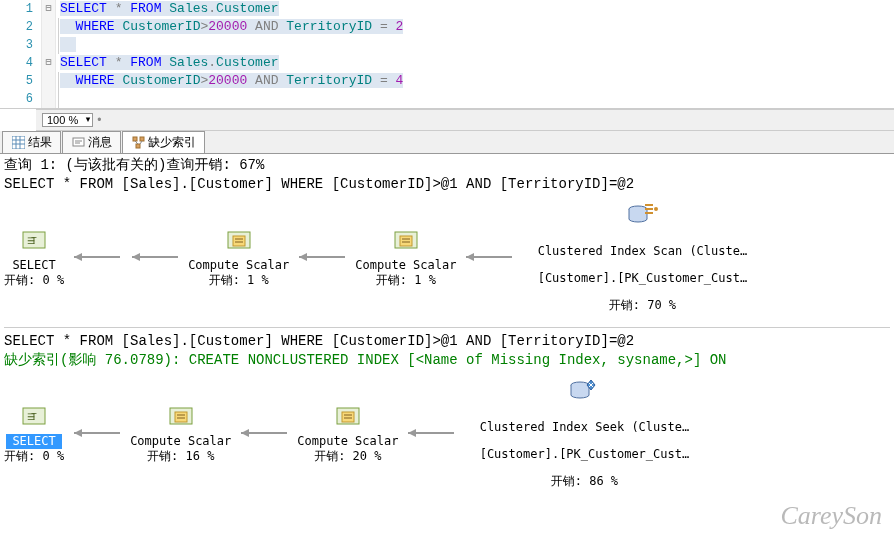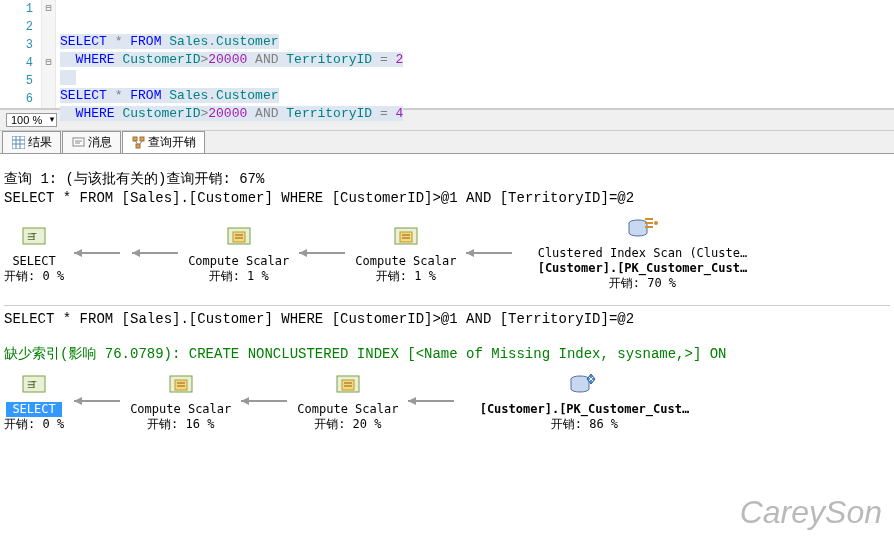--- a/index.html
+++ b/index.html
@@ -1,48 +1,48 @@
 <!DOCTYPE html>
 <html><head>
 <meta charset="utf-8">
 <style>
 * { box-sizing: border-box; margin: 0; padding: 0; }
 body { font-family: Consolas, "Courier New", monospace; font-size: 13px; background: #fff; width: 894px; height: 537px; overflow: hidden; position: relative; }
 .editor-area { background: #fff; border-bottom: 1px solid #ccc; }
 .code-line { display: flex; height: 18px; line-height: 18px; }
 .gutter { width: 42px; text-align: right; padding-right: 8px; color: #2b91af; background: #fff; border-right: 1px solid #e8e8e8; font-size: 12px; }
 .fold { width: 14px; text-align: center; color: #808080; background: #f5f5f5; border-right: 1px solid #e8e8e8; font-size: 10px; }
-.code-text { padding-left: 4px; white-space: pre; position: relative; margin-top: 33px; }
+.code-text { padding-left: 4px; white-space: pre; position: relative; }
 .guide { position: absolute; left: 2px; top: 0; bottom: 0; width: 1px; background: #d0d0d0; }
 .kw-blue { color: #0000ff; }
 .kw-gray { color: #808080; }
 .kw-teal { color: #008080; }
 .kw-black { color: #a21caf; }
 .sel { background: #dde6f1; }
-.zoom-bar { background: #f0f0f0; border-top: 1px solid #ccc; border-bottom: 1px solid #ccc; padding: 3px 6px; font-family: "Segoe UI", sans-serif; font-size: 12px; display: flex; gap: 4px; }
+.zoom-bar { background: #f0f0f0; border-top: 1px solid #ccc; border-bottom: 1px solid #ccc; padding: 3px 6px; font-family: "Segoe UI", sans-serif; font-size: 12px; display: flex; gap: 4px; margin-left: 36px; }
 .zoom-select { border: 1px solid #999; background: #fff; padding: 0 14px 0 4px; font-size: 11px; position: relative; }
 .zoom-select::after { content: '▾'; position: absolute; right: 2px; font-size: 9px; }
 .tabs { background: #f0f0f0; border-bottom: 1px solid #999; display: flex; font-family: Liberation Sans, sans-serif; font-size: 12px; padding-left: 2px; }
 .tab { padding: 2px 8px; border: 1px solid #999; border-bottom: none; background: #f8f8f8; margin-right: 1px; display: flex; align-items: center; gap: 3px; cursor: pointer; }
 .tab.active { background: #fff; }
 .tab-icon { width: 14px; height: 14px; display: inline-flex; align-items: center; justify-content: center; }
-.plan-area { background: #fff; font-family: "Microsoft YaHei", Consolas, monospace; font-size: 14px; padding: 16px 4px; }
+.plan-area { background: #fff; font-family: "Microsoft YaHei", Consolas, monospace; font-size: 14px; padding: 2px 4px; }
 .plan-text { white-space: pre; line-height: 19px; font-family: Consolas, "Courier New", monospace; }
 .plan-row { display: flex; align-items: center; margin: 6px 0 14px 0; gap: 8px; }
 .plan-node { display: flex; flex-direction: column; align-items: center; font-size: 12px; font-family: "Microsoft YaHei", Consolas, monospace; line-height: 15px; text-align: center; }
-.plan-node.wide { min-width: 240px; }
+.plan-node.wide { min-width: 240px; gap: 12px; }
 .node-label { white-space: nowrap; }
-.node-sub { white-space: nowrap; font-weight: bold; }
+.node-sub { white-space: nowrap; }
 .node-cost { white-space: nowrap; }
 .sel-node .node-label { background: #3399ff; color: #fff; padding: 0 6px; }
 .arrow { display: flex; align-items: center; }
 .arrow svg { display: block; }
 .node-icon { width: 34px; height: 30px; display: flex; align-items: center; justify-content: center; margin-bottom: 2px; }
-.missing-idx { color: #008000; margin-top: 16px; }
-.watermark { position: absolute; right: 12px; bottom: 6px; font-family: Liberation Sans, sans-serif; font-size: 32px; color: rgba(100,100,100,0.45); font-style: italic; }
+.missing-idx { color: #008000; }
+.watermark { position: absolute; right: 12px; bottom: 6px; font-family: Liberation Serif, serif; font-size: 26px; color: rgba(100,100,100,0.45); font-style: italic; }
 hr.sep { border: none; border-top: 1px solid #ccc; margin: 4px 0; }
 </style>
 </head>
 <body>
 
 <div class="editor-area" id="editor">
     <div class="code-line">
       <div class="gutter">1</div>
       <div class="fold">⊟</div>
       <div class="code-text"><span class="kw-blue sel">SELECT</span><span class=" sel"> </span><span class="kw-gray sel">*</span><span class=" sel"> </span><span class="kw-blue sel">FROM</span><span class=" sel"> </span><span class="kw-teal sel">Sales</span><span class="kw-gray sel">.</span><span class="kw-teal sel">Customer</span></div>
@@ -105,21 +105,21 @@
   <div class="tab active">
     <span class="tab-icon">
       <svg width="13" height="13">
           <rect x="1" y="1" width="4" height="4" fill="#d8a060" stroke="#a07030"></rect>
           <rect x="8" y="1" width="4" height="4" fill="#d8a060" stroke="#a07030"></rect>
           <rect x="4" y="8" width="4" height="4" fill="#d8a060" stroke="#a07030"></rect>
           <line x1="3" y1="5" x2="6" y2="8" stroke="#888"></line>
           <line x1="10" y1="5" x2="8" y2="8" stroke="#888"></line>
         </svg>
     </span>
-    <span>查询开销</span>
+    <span>缺少索引</span>
   </div>
 </div>
 
 <div class="plan-area">
   <div class="plan-text">查询 1: (与该批有关的)查询开销: 67%</div>
   <div class="plan-text">SELECT * FROM [Sales].[Customer] WHERE [CustomerID]&gt;@1 AND [TerritoryID]=@2</div>
   <div class="plan-row" id="q1row">
       <div class="plan-node">
         <div class="node-icon">
           <svg width="30" height="26">
@@ -252,19 +252,20 @@
       </div>
       <div class="plan-node wide">
         <div class="node-icon">
           <svg width="34" height="28">
             <ellipse cx="13" cy="8" rx="9" ry="3" fill="#c8d8f0" stroke="#5070a0"></ellipse>
             <path d="M4 8 L4 18 A9 3 0 0 0 22 18 L22 8" fill="#c8d8f0" stroke="#5070a0"></path>
             <path d="M24 3 L20 8 L24 13 L28 8 Z" fill="#5090d0" stroke="#3060a0"></path>
             <path d="M22 6 L26 10 M26 6 L22 10" stroke="#fff"></path>
           </svg>
         </div>
+        <div class="node-label">Clustered Index Seek (Cluste…</div>
         <div class="node-sub">[Customer].[PK_Customer_Cust…</div>
         <div class="node-cost">开销: 86 %</div>
       </div>
     </div>
 </div>
 
 <div class="watermark">CareySon</div>
 
 </body></html>

